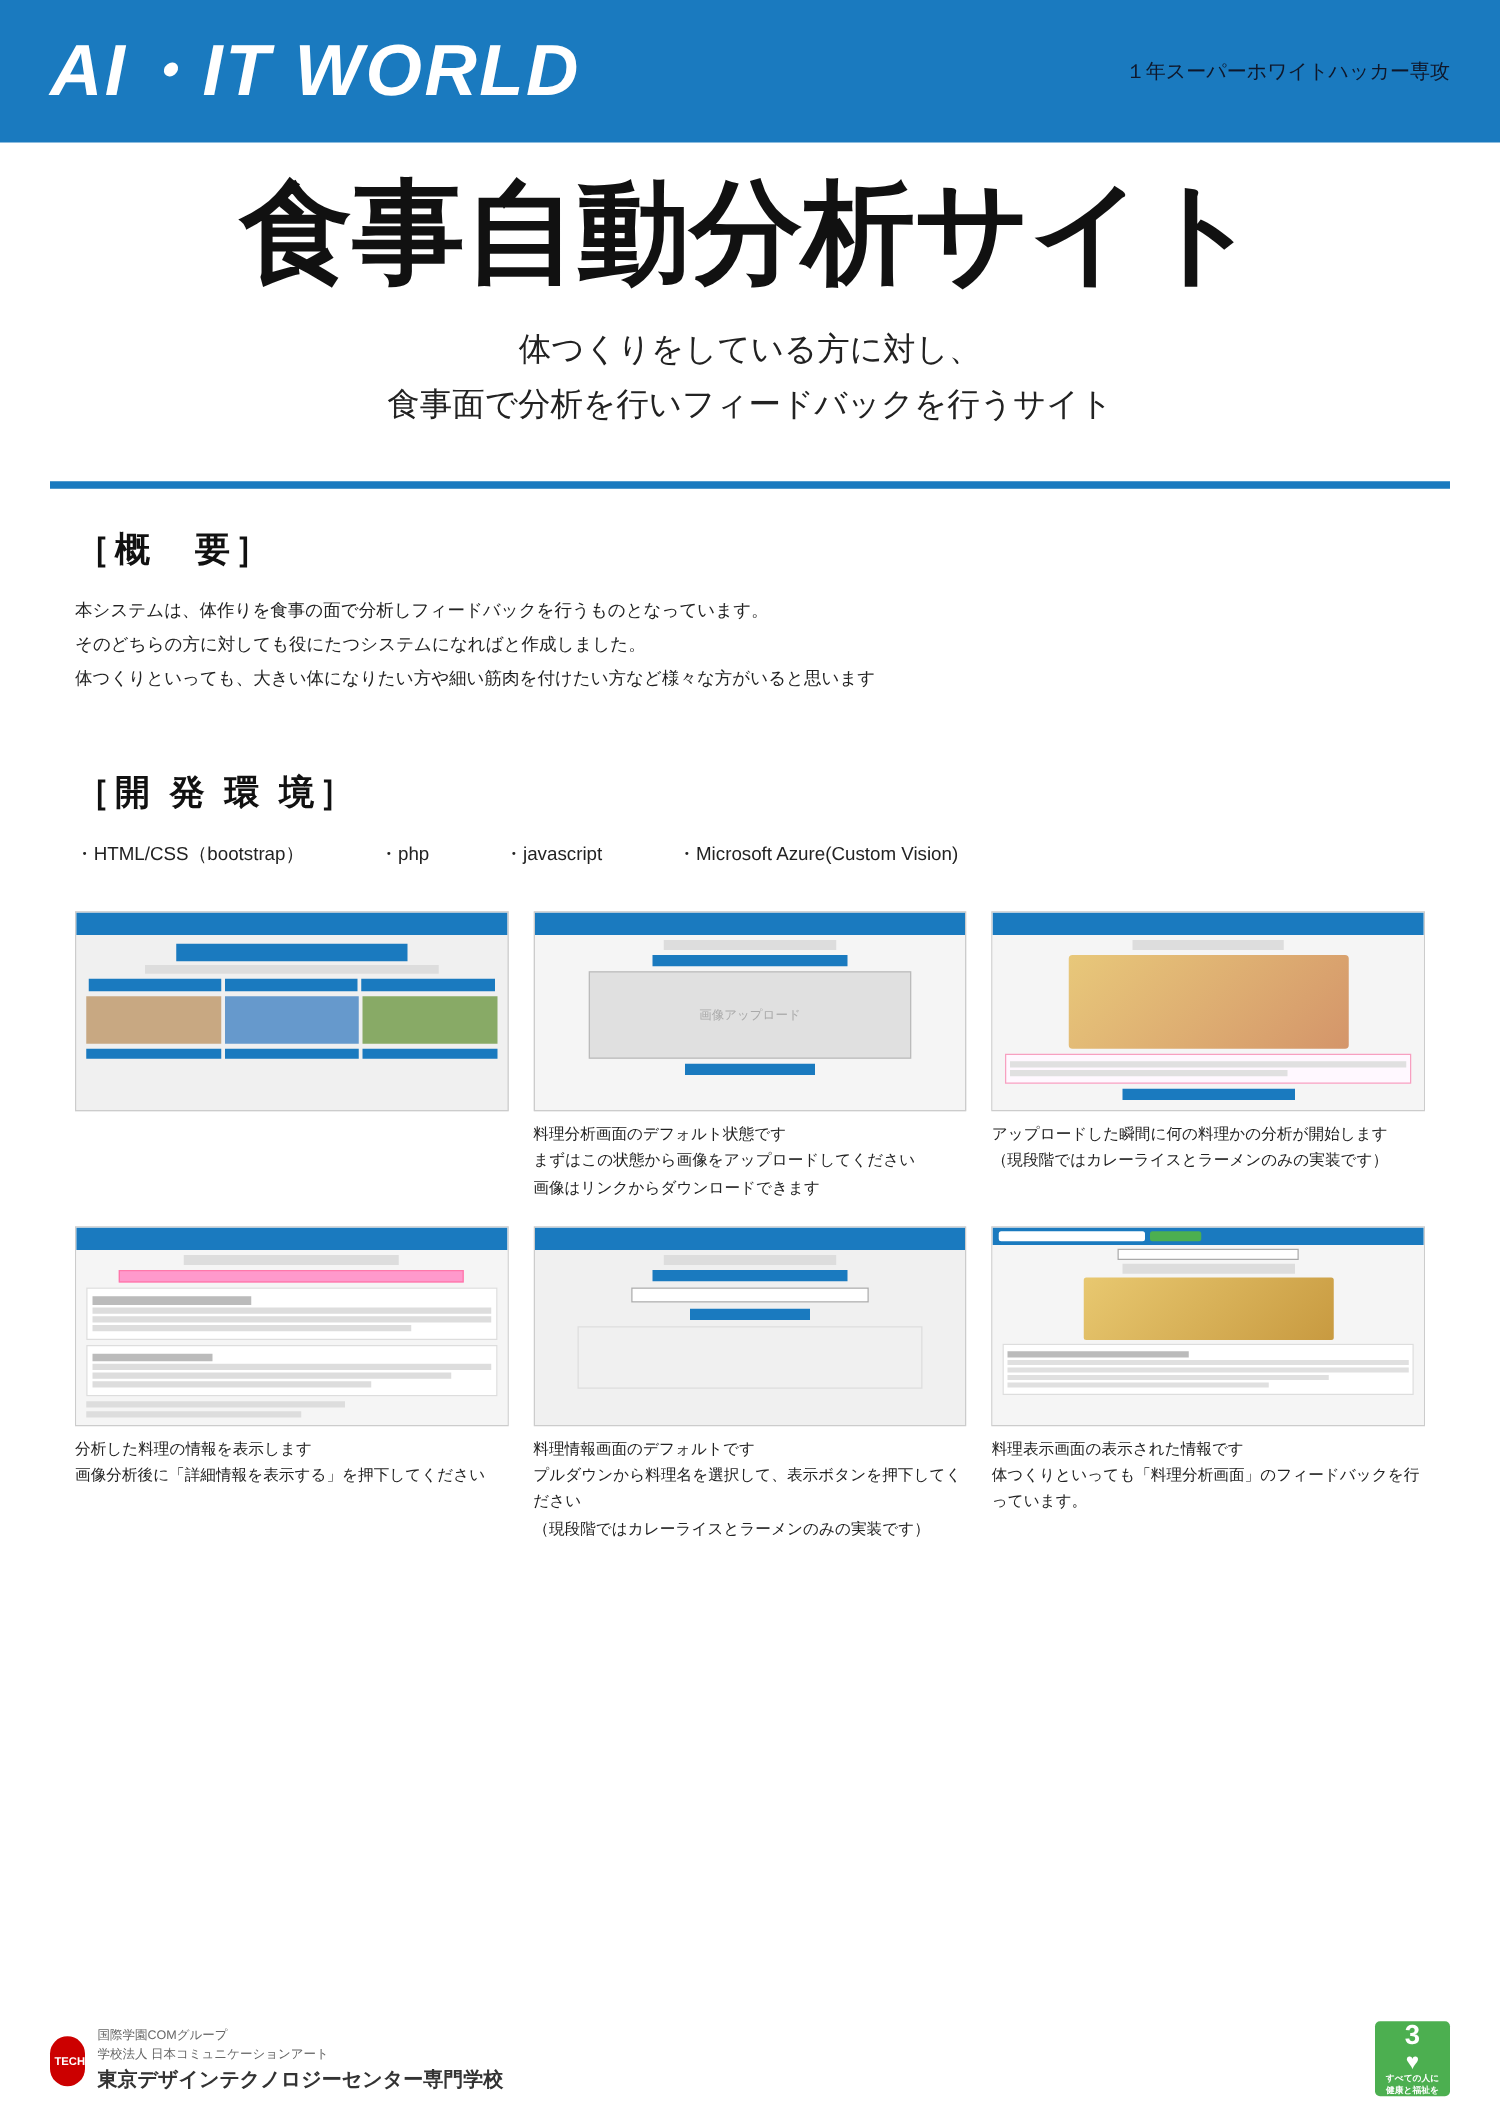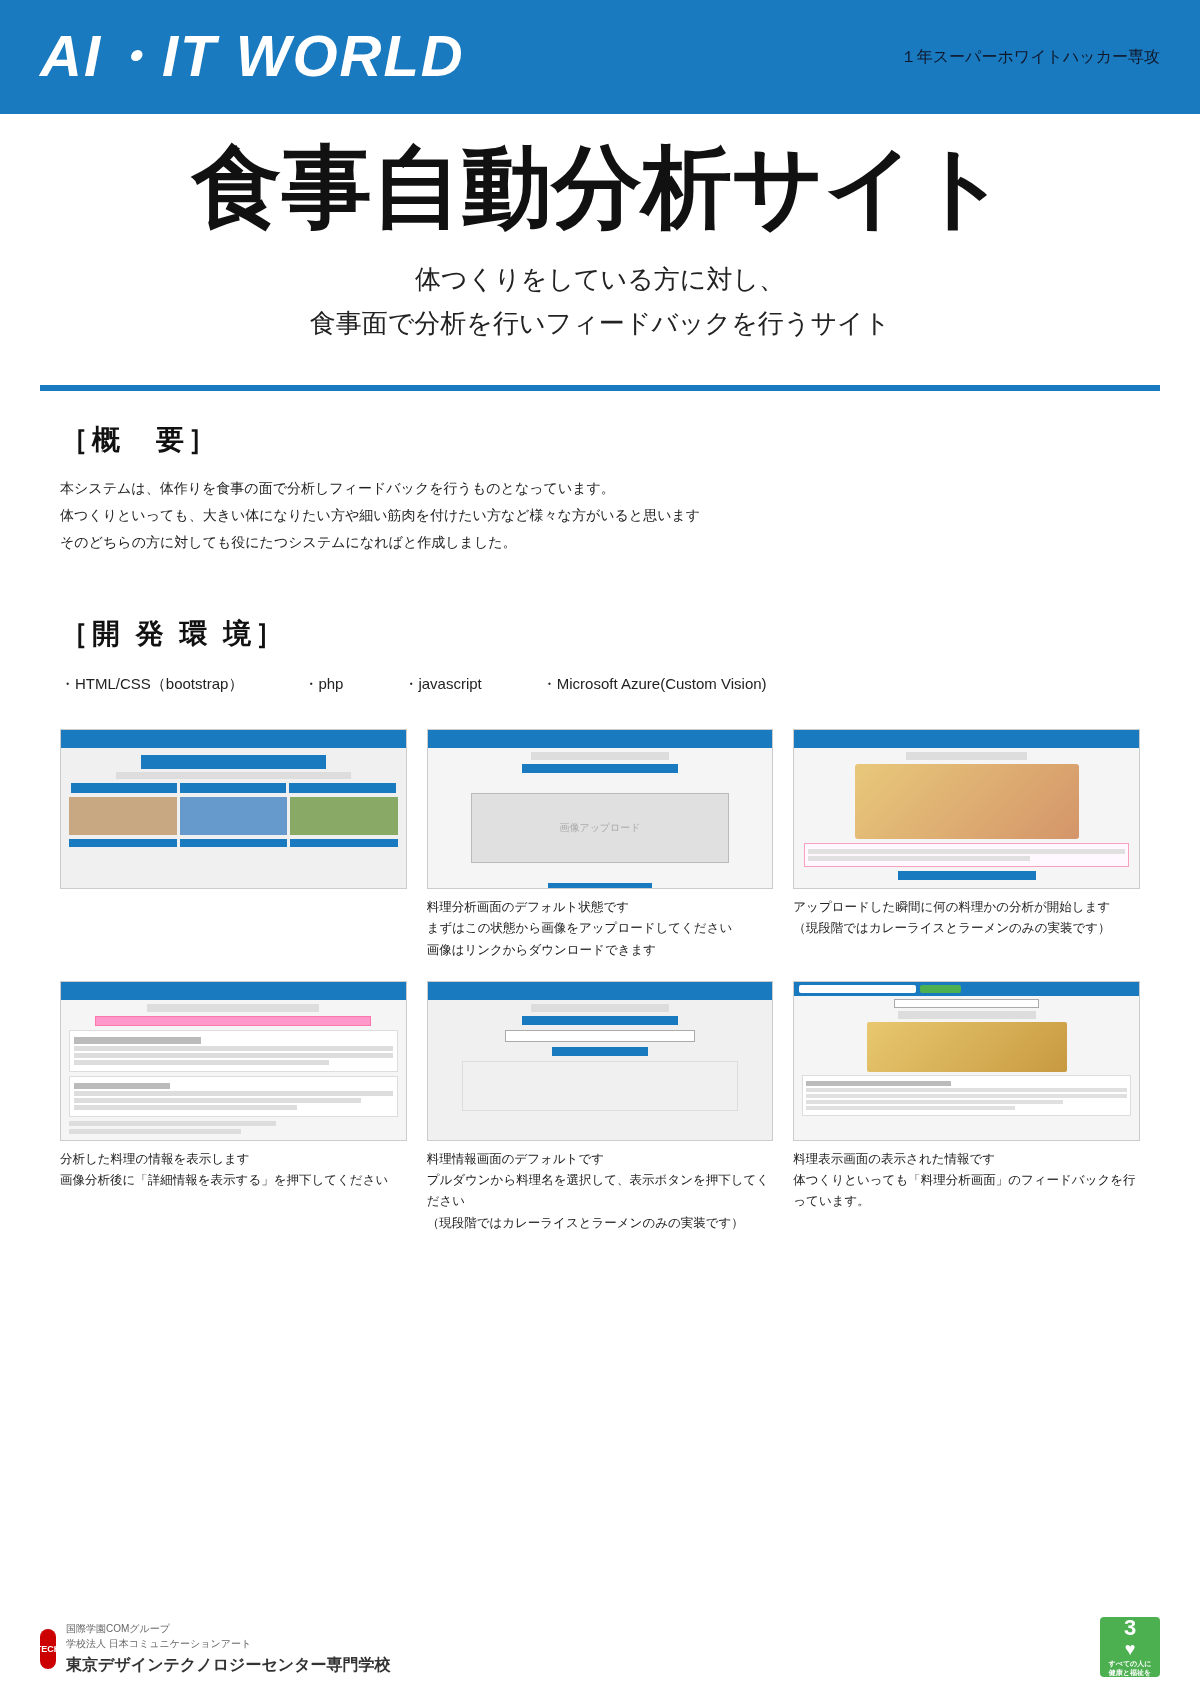--- a/index.html
+++ b/index.html
@@ -222,26 +222,26 @@
       display: flex;
       justify-content: space-between;
       align-items: flex-end;
     }
     .footer-school {
       display: flex;
       align-items: center;
       gap: 10px;
     }
     .footer-logo {
-      width: 16px;
+      width: 28px;
       height: 40px;
       background: #cc0000;
       display: flex;
       align-items: center;
-      justify-content: center;
+      justify-content: flex-end;
       color: white;
       font-size: 10px;
       font-weight: bold;
       border-radius: 19px;
     }
     .footer-school-name {
       font-size: 12px;
       color: #333;
       line-height: 1.5;
     }
@@ -286,22 +286,22 @@
     <span>食事面で分析を行いフィードバックを行うサイト</span>
   </div>
 </div>
 
 <div class="divider"></div>
 
 <div class="section">
   <div class="section-title">［概　要］</div>
   <div class="section-body">
     <div>本システムは、体作りを食事の面で分析しフィードバックを行うものとなっています。</div>
+    <div>そのどちらの方に対しても役にたつシステムになればと作成しました。</div>
     <div>体つくりといっても、大きい体になりたい方や細い筋肉を付けたい方など様々な方がいると思います</div>
-    <div>そのどちらの方に対しても役にたつシステムになればと作成しました。</div>
   </div>
 </div>
 
 <div class="section" style="margin-top:20px;">
   <div class="section-title">［開 発 環 境］</div>
   <div class="dev-env">
     <div class="dev-env-items">
       <span>・HTML/CSS（bootstrap）</span>
       <span>・php</span>
       <span>・javascript</span>
@@ -340,21 +340,21 @@
         </div>
       </div>
     </div>
 
     <div class="screenshot-item">
       <div class="screenshot-img">
         <div class="mock-analysis">
           <div class="mock-analysis-header"></div>
           <div style="background:#ddd;height:8px;width:40%;margin:4px auto;"></div>
           <div style="background:#1a7abf;height:9px;width:45%;margin:3px auto;"></div>
-          <div style="background:#e0e0e0;border:1px solid #bbb;height:70px;width:75%;margin:20px auto;display:flex;align-items:center;justify-content:center;">
+          <div style="background:#e0e0e0;border:1px solid #bbb;height:70px;width:75%;margin:4px auto;display:flex;align-items:center;justify-content:center;">
             <div style="color:#aaa;font-size:10px;">画像アップロード</div>
           </div>
           <div style="background:#1a7abf;height:9px;width:30%;margin:3px auto;"></div>
         </div>
       </div>
       <div class="screenshot-caption">
         <div>料理分析画面のデフォルト状態です</div>
         <div>まずはこの状態から画像をアップロードしてください</div>
         <div>画像はリンクからダウンロードできます</div>
       </div>

